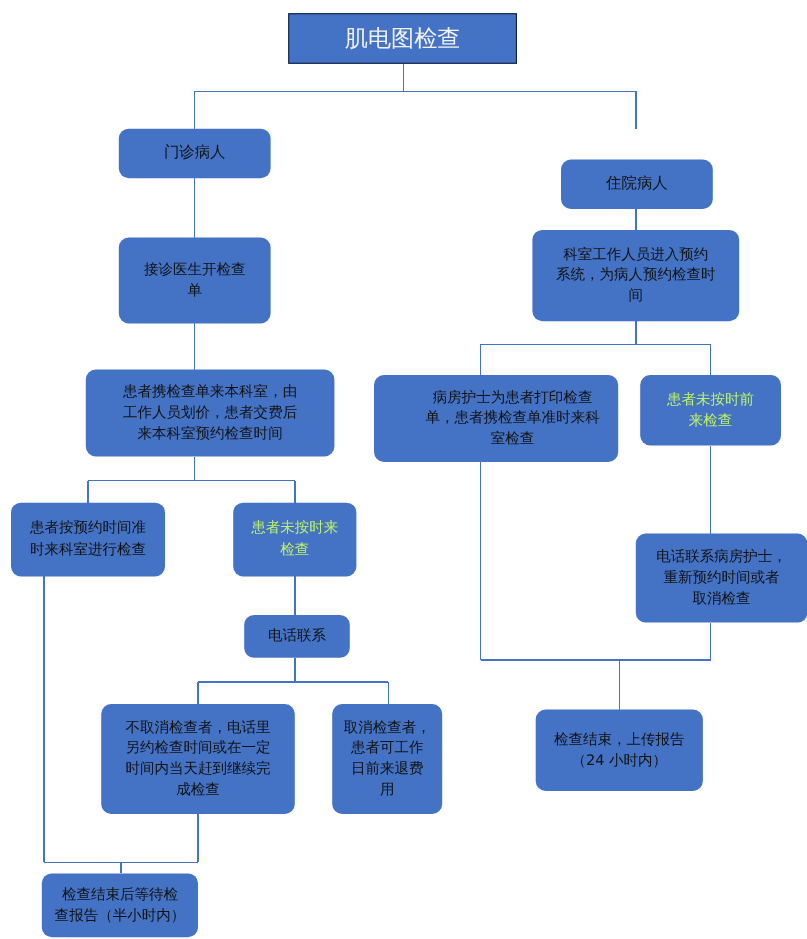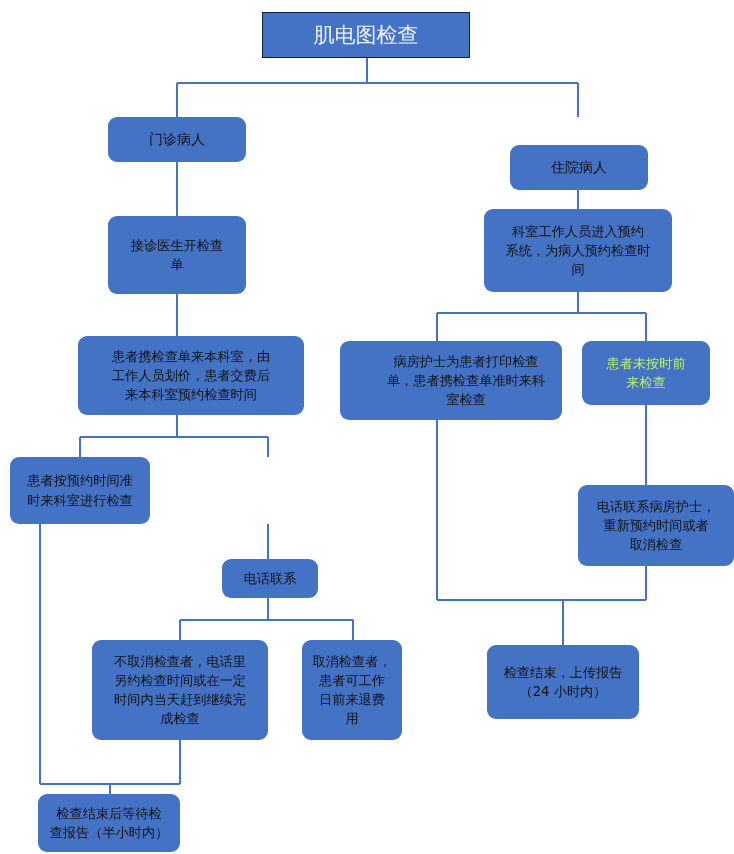--- a/index.html
+++ b/index.html
@@ -89,20 +89,22 @@
   <div class="node fs13" style="left:108px;top:216px;width:138px;height:78px;">接诊医生开检查
 单</div>
 
   <div class="node fs13" style="left:78px;top:336px;width:226px;height:79px;">患者携检查单来本科室，由
 工作人员划价，患者交费后
 来本科室预约检查时间</div>
 
   <div class="node fs13" style="left:10px;top:457px;width:140px;height:67px;">患者按预约时间准
 时来科室进行检查</div>
 
+  <div class="node fs13 red" style="left:212px;top:457px;width:112px;height:67px;">患者未按时来
+检查</div>
 
   <div class="node fs13" style="left:222px;top:559px;width:96px;height:39px;">电话联系</div>
 
   <div class="node fs13" style="left:92px;top:640px;width:176px;height:100px;">不取消检查者，电话里
 另约检查时间或在一定
 时间内当天赶到继续完
 成检查</div>
 
   <div class="node fs13" style="left:302px;top:640px;width:100px;height:100px;">取消检查者，
 患者可工作

